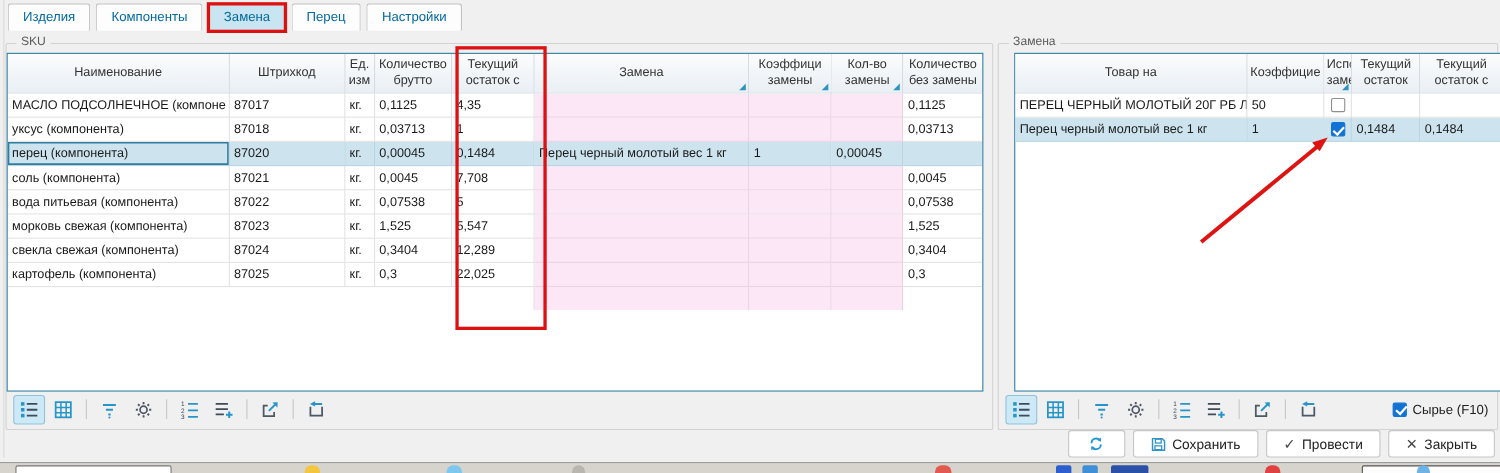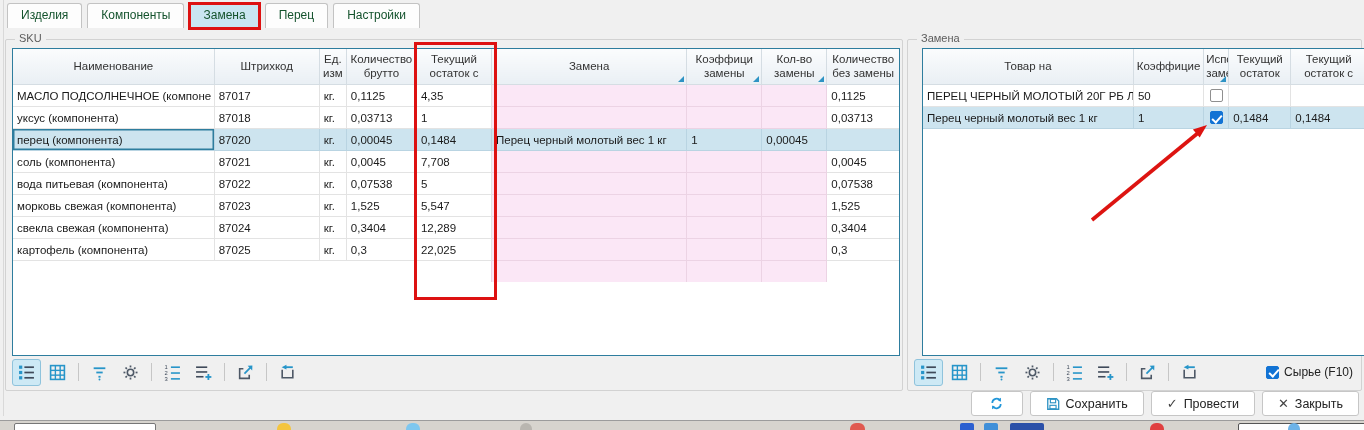--- a/index.html
+++ b/index.html
@@ -4,33 +4,33 @@
 <style>
   html,body{margin:0;padding:0;}
   body{font-family:"Liberation Sans",sans-serif;}
   .screen{position:relative;width:1364px;height:430px;background:#f0f0f0;overflow:hidden;
           color:#1a1a1a;font-size:11.5px;}
   .screen::before{content:"";position:absolute;left:3px;top:0;bottom:14px;width:1px;background:#d9d9d9;}
 
   
   .tabbar{position:absolute;top:3px;left:7px;display:flex;gap:5px;z-index:4;}
   .tab{background:#fdfdfd;border:1px solid #c3c3c3;border-bottom:none;border-radius:3px 3px 0 0;
-       padding:4px 13px 6px;font-size:12px;color:#14532d;white-space:nowrap;cursor:default;}
+       padding:4px 13px 6px;font-size:12px;color:#0369a1;white-space:nowrap;cursor:default;}
   .tab.active{background:#c9e5f1;position:relative;}
   .tab.active::after{content:"";position:absolute;inset:-2px;border:3px solid #dd1111;pointer-events:none;}
 
   
   .gbox{position:absolute;border:1px solid #d2d2d2;border-radius:2px;}
   .gbox-label{position:absolute;top:-8px;left:9px;background:#f0f0f0;padding:0 4px;
               color:#5c5c5c;font-size:11px;}
   #gbox-sku{left:5px;top:39px;width:896px;height:350px;text-decoration:underline;}
   #gbox-zam{left:907px;top:39px;width:453px;height:350px;}
 
   
-  .grid{position:absolute;left:6px;top:8px;background:#fff;border:1px solid #2e7d9e;overflow:hidden;}
+  .grid{position:absolute;left:0;top:8px;background:#fff;border:1px solid #2e7d9e;overflow:hidden;}
   #grid-sku{width:886px;height:306px;}
   #gbox-zam .grid{left:14px;width:443px;height:306px;}
   table{border-collapse:collapse;table-layout:fixed;width:100%;}
   thead th{height:33px;background:linear-gradient(#fbfcfd,#e9eff4);border:1px solid #d5dde3;border-top:none;
            font-weight:normal;font-size:11.5px;color:#333;white-space:pre-line;line-height:1.2;
            text-align:center;padding:1px 2px;overflow:hidden;}
   thead th:first-child{border-left:none;}
   thead th:last-child{border-right:none;}
   th.sortable{position:relative;}
   th.sortable::after{content:"";position:absolute;right:2px;bottom:2px;

